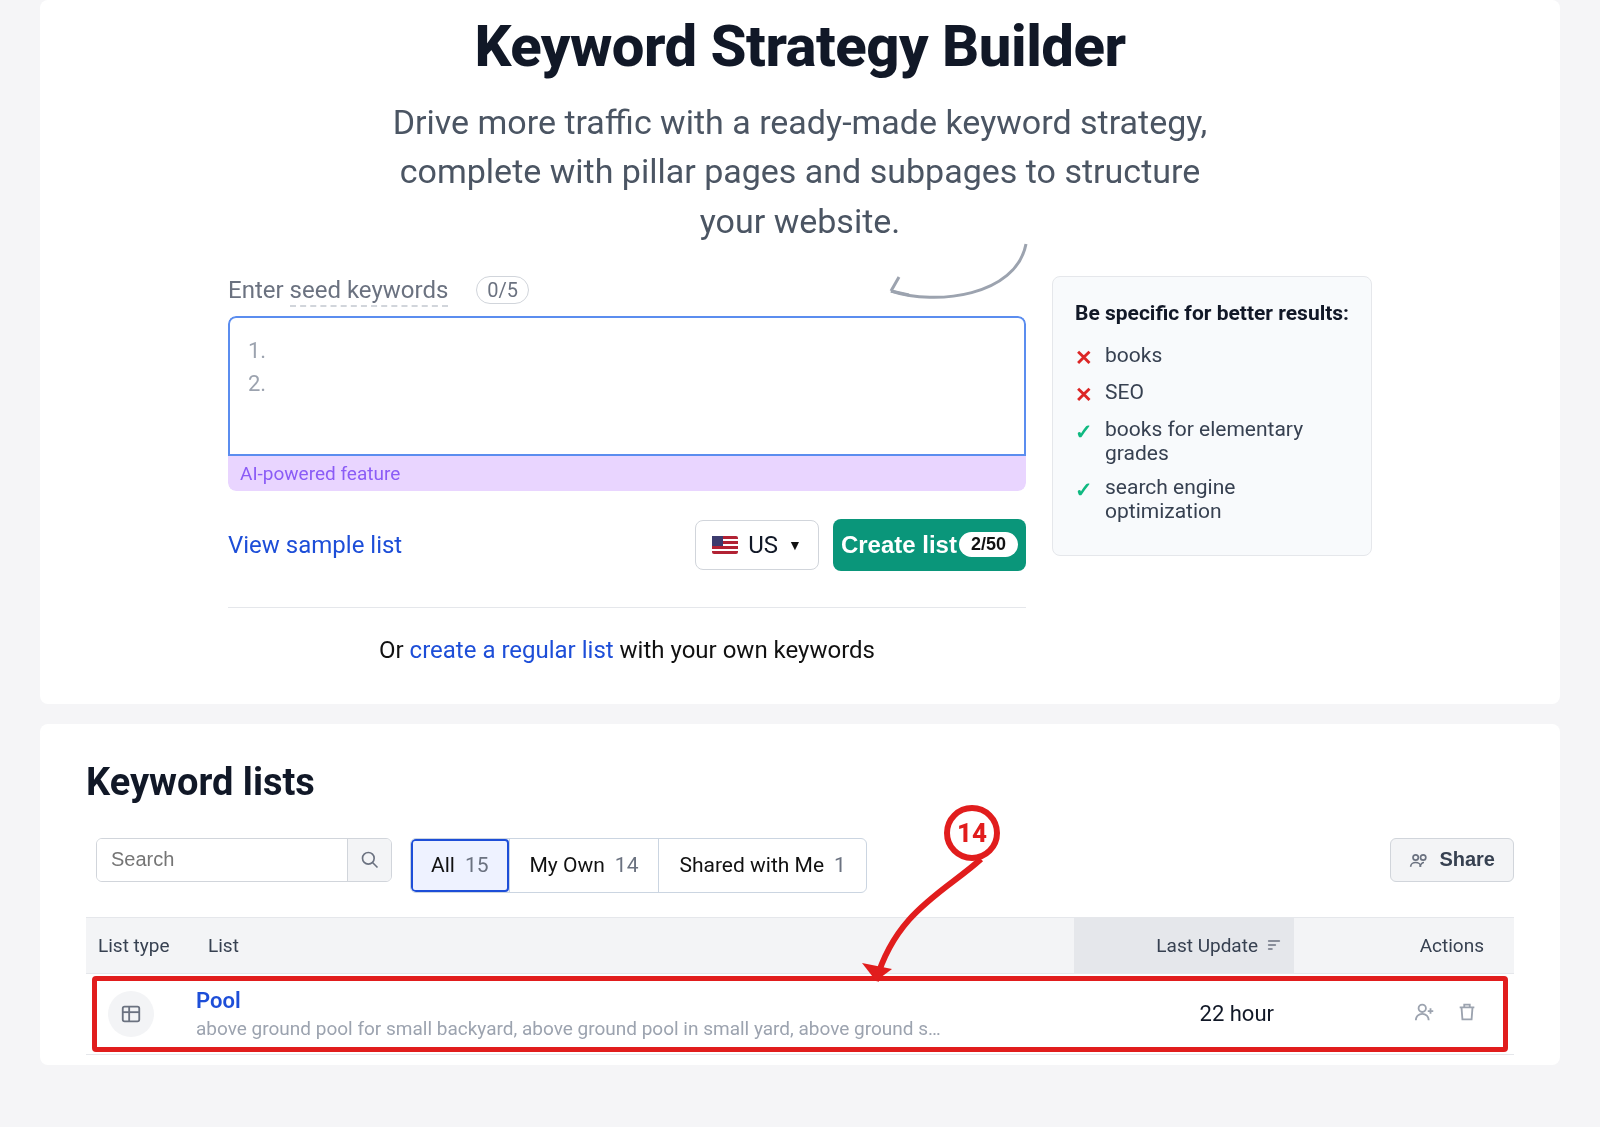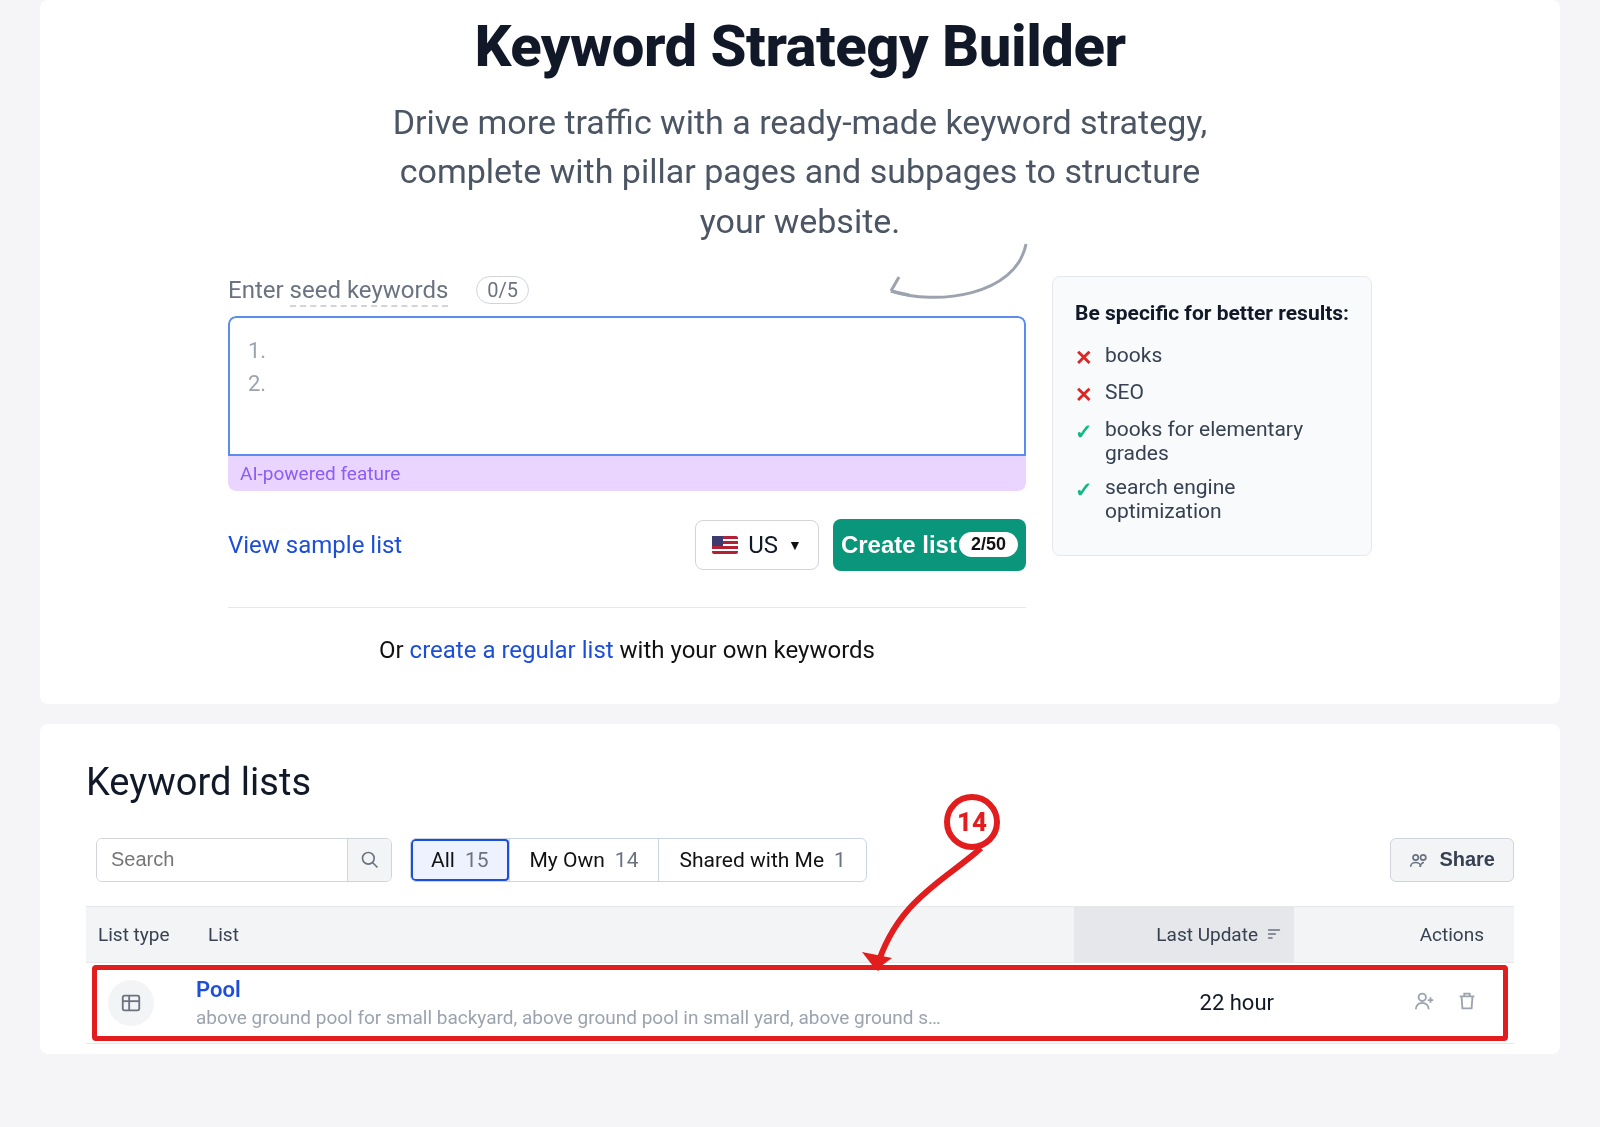--- a/index.html
+++ b/index.html
@@ -190,21 +190,21 @@
 
 
 .lists-card {
   background: #fff;
   border-radius: 8px;
   padding: 36px 0 10px 0;
 }
 .lists-inner { padding: 0 46px; }
 .lists-title {
   font-size: 38px;
-  font-weight: 400;
+  font-weight: 700;
   margin-bottom: 34px;
 }
 .filter-row {
   display: flex;
   align-items: stretch;
   gap: 18px;
   margin-bottom: 0;
   position: relative;
   padding-left: 10px;
 }
@@ -230,21 +230,21 @@
   display: flex;
   align-items: center;
   justify-content: center;
   cursor: pointer;
 }
 .tabs {
   display: flex;
   border: 1px solid #cbd5e1;
   border-radius: 6px;
   overflow: hidden;
-  height: 44px;
+  height: 55px;
 }
 .tabs .tab {
   display: flex;
   align-items: center;
   gap: 10px;
   padding: 0 20px;
   font-size: 21px;
   color: #111;
   border-right: 1px solid #cbd5e1;
   cursor: pointer;

